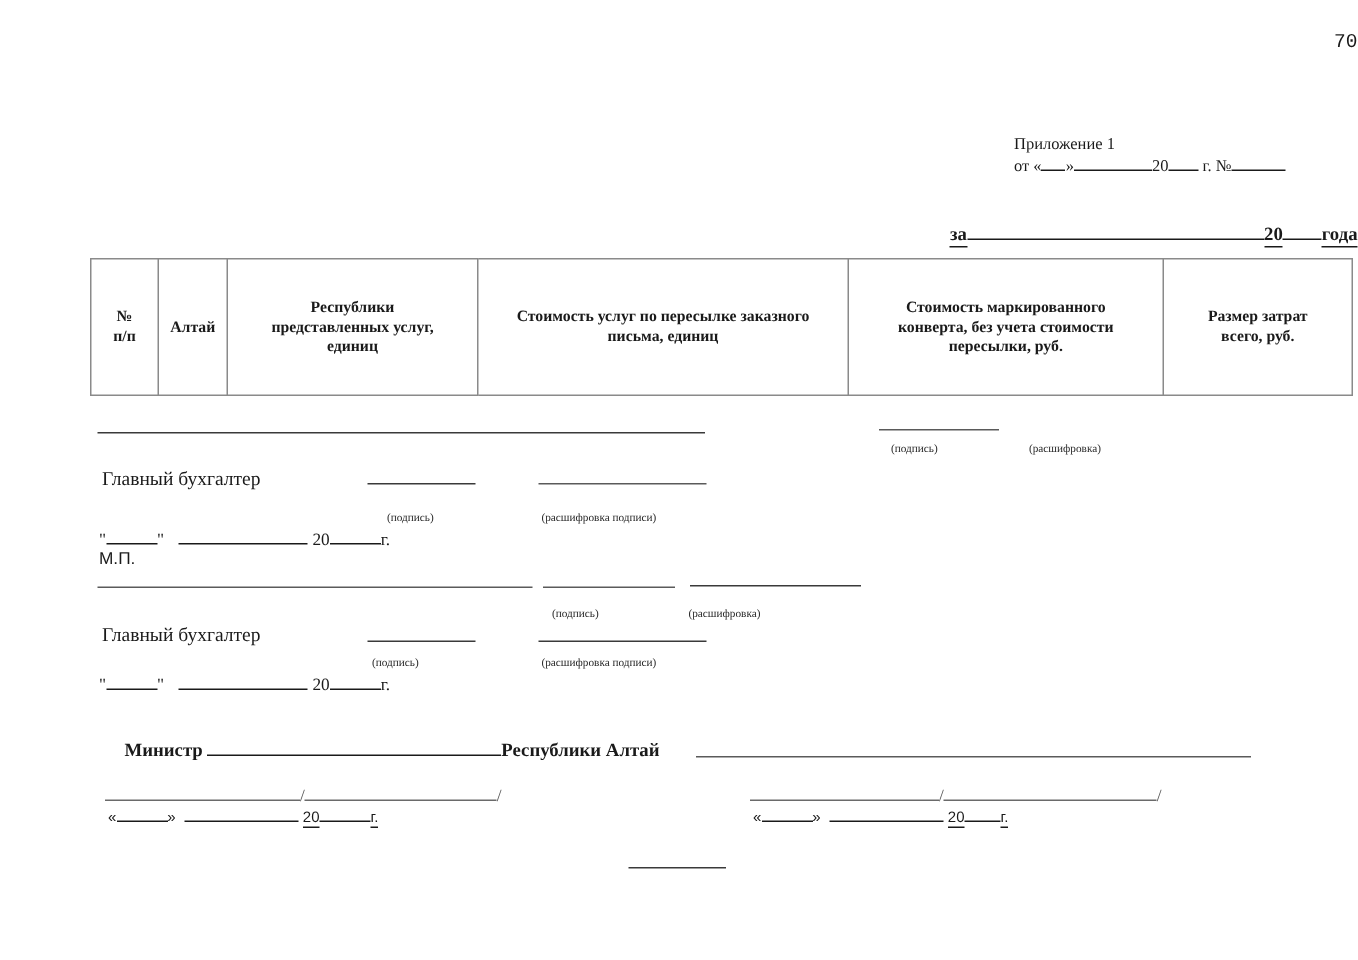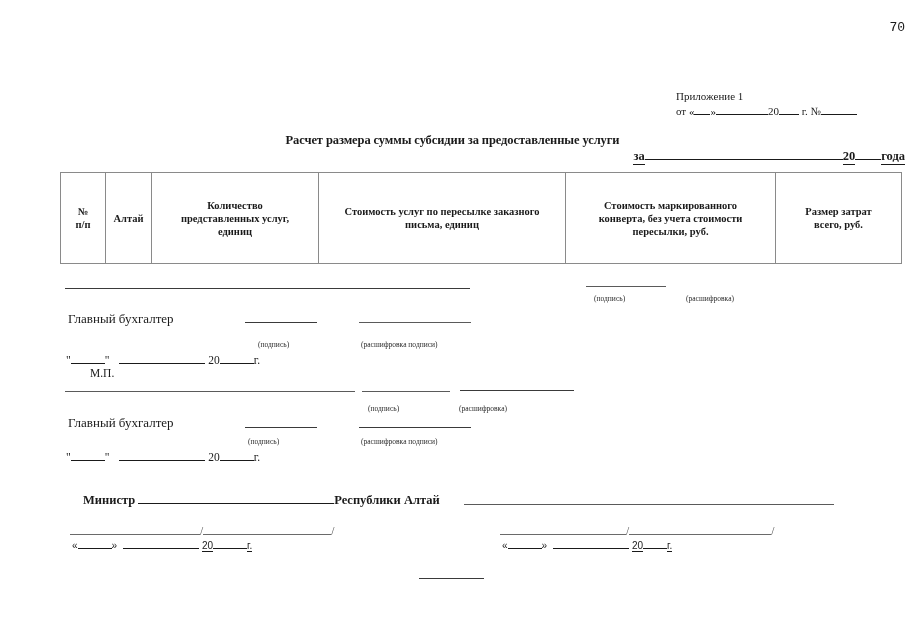--- a/index.html
+++ b/index.html
@@ -123,22 +123,21 @@
   }
   .dateline {
     position: absolute;
     font-size: 11.5px;
     white-space: nowrap;
     font-family: "Liberation Serif", serif;
   }
   .mp {
     position: absolute;
     font-size: 11.5px;
-    font-family: Liberation Serif, serif;
-    margin-left: 24px;
+    font-family: Liberation Sans, sans-serif;
   }
 
   
   .minister {
     position: absolute;
     font-size: 12.5px;
     font-weight: bold;
     white-space: nowrap;
     font-family: "Liberation Serif", serif;
   }
@@ -175,35 +174,34 @@
 
   <div class="page-number">70</div>
 
   <div class="appendix">
     <span class="ln">Приложение 1</span>
     <span class="ln">
       <span>от «</span><span class="u" style="width:16px"></span><span>»</span><span class="u" style="width:52px"></span><span>20</span><span class="u" style="width:20px"></span> <span>г. №</span><span class="u" style="width:36px"></span>
     </span>
   </div>
 
-  <div class="doc-title">Расчет размера суммы субсидии за предоставленные услуги</div>
   <div class="doc-title-2">
     <span class="seg">за</span><span class="seg" style="width:198px"></span><span class="seg">20</span><span class="seg" style="width:26px"></span><span class="seg">года</span>
   </div>
 
   <table class="tbl">
     <tbody>
         <tr>
       <td class="c1">
         <span>№</span><br>
         <span>п/п</span>
       </td>
       <td class="c2">Алтай</td>
       <td class="c3">
-        <span>Количество</span><br>
+        <span>Республики</span><br>
         <span>представленных услуг,</span><br>
         <span>единиц</span>
       </td>
       <td class="c4">
         <span>Стоимость услуг по пересылке заказного</span><br>
         <span>письма, единиц</span>
       </td>
       <td class="c5">
         <span>Стоимость маркированного</span><br>
         <span>конверта, без учета стоимости</span><br>

